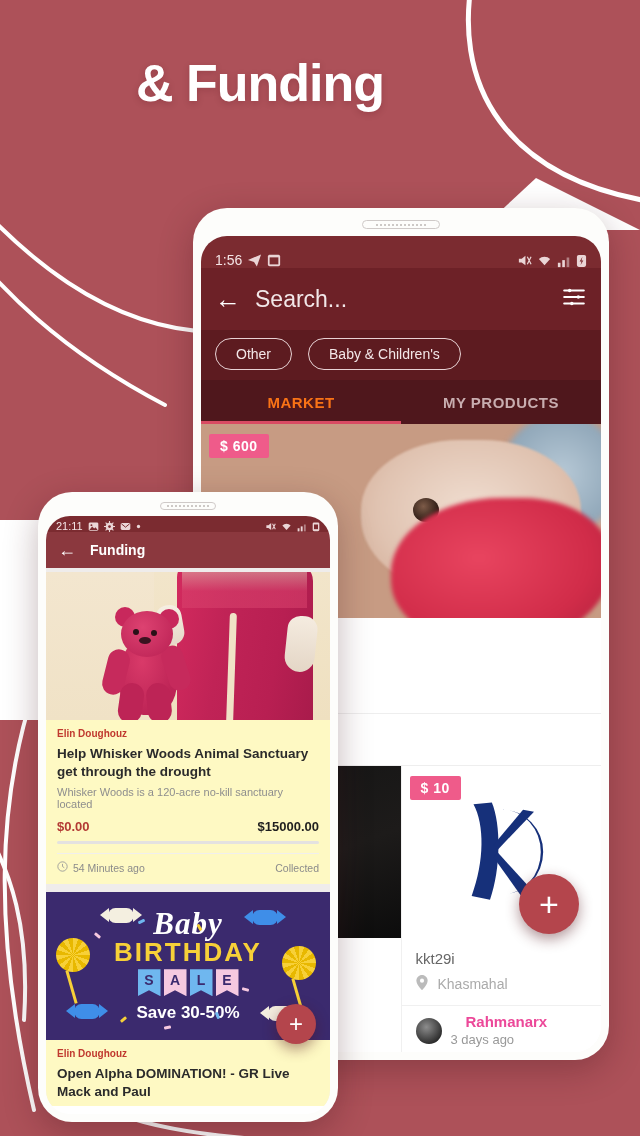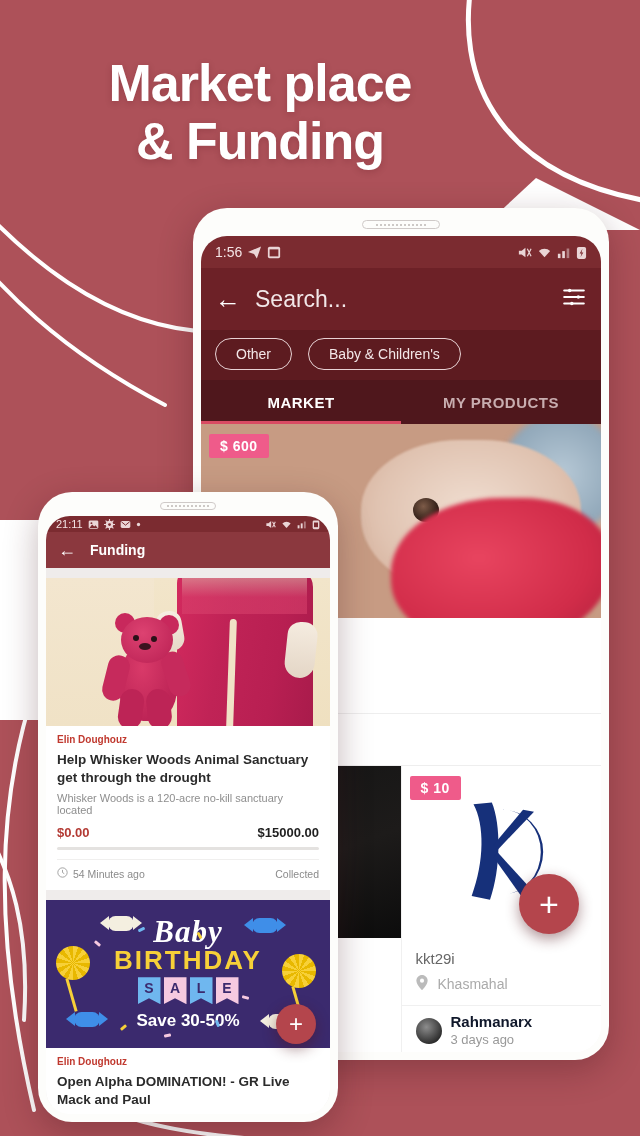--- a/index.html
+++ b/index.html
@@ -64,21 +64,21 @@
     left: 8px; top: 28px; width: 400px; height: 816px;
     border-radius: 26px 26px 26px 26px;
   }
   .phone-front .screen {
     left: 8px; top: 24px; width: 284px; height: 598px;
     border-radius: 24px;
   }
 
   
   .statusbar {
-    display: flex; align-items: center; justify-content: space-between;
+    display: flex; align-items: flex-end; justify-content: space-between;
     color: #f4e4e5; background: #7b2b30;
   }
   .phone-back .statusbar { height: 32px; padding: 0 14px; font-size: 14px; }
   .phone-front .statusbar { height: 16px; padding: 0 10px; font-size: 11px; }
   .sb-left, .sb-right { display: flex; align-items: center; gap: 5px; }
   .sb-ico { opacity: .92; display:inline-flex; }
 
   
   .appbar-back {
     background: #6d2127; height: 62px;
@@ -98,21 +98,21 @@
     padding: 7px 20px; flex: 0 0 auto;
   }
   .tabrow {
     background: #4f171c; display: flex; position: relative;
     height: 44px;
   }
   .tab {
     flex: 1; display: flex; align-items: center; justify-content: center;
     font-size: 15px; font-weight: bold; letter-spacing: .5px;
   }
-  .tab.active { color: #ffffff; }
+  .tab.active { color: #f97316; }
   .tab.inactive { color: #c8adaf; }
   .tab-underline {
     position: absolute; bottom: 0; left: 0; width: 50%; height: 3px;
     background: #d94b63;
   }
 
   
   .market-body { background: #ffffff; }
   .cat-photo {
     position: relative; height: 194px; overflow: hidden;
@@ -185,21 +185,21 @@
   .pin { color: #bbb; }
   .seller-row {
     display: flex; align-items: center; gap: 9px;
     padding: 8px 14px 12px 14px; border-top: 1px solid #f0f0f0;
   }
   .avatar-circ {
     width: 26px; height: 26px; border-radius: 50%;
     background: radial-gradient(circle at 40% 35%, #8d8d8d 0%, #2a2a2a 75%);
     flex: 0 0 auto;
   }
-  .seller-name { font-size: 15px; font-weight: bold; color: #0f172a; line-height: 1.05; }
+  .seller-name { font-size: 15px; font-weight: bold; color: #ec4899; line-height: 1.05; margin-left: 15px; }
   .seller-time { font-size: 13px; color: #999; }
 
   
   .fab {
     position: absolute; border-radius: 50%;
     background: #b4454c; color: #fff;
     display: flex; align-items: center; justify-content: center;
     box-shadow: 0 5px 14px rgba(80,20,26,.45);
     font-weight: 300;
   }
@@ -208,21 +208,21 @@
 
   
   .appbar-front {
     background: #8b383e; height: 36px;
     display: flex; align-items: center; gap: 14px; padding: 0 12px;
   }
   .appbar-front .back-arrow { font-size: 18px; }
   .appbar-title { color: #fff; font-size: 14px; font-weight: bold; }
 
   .fund-scroll { background: #efeceb; height: 538px; overflow: hidden; }
-  .fcard { background: #ffffff; margin: 10px 0 8px 0; }
+  .fcard { background: #fef9c3; margin: 4px 0 8px 0; }
   .fimg-teddy {
     height: 148px; position: relative; overflow: hidden;
     background: linear-gradient(180deg,#f3e6cf 0%, #f0e2c6 100%);
   }
   .teddy-bg-right {
     position: absolute; right: 0; top: 0; width: 62%; height: 100%;
     background: linear-gradient(180deg,#f2e5ca,#efe0c0);
   }
   .legs {
     position: absolute; left: 46%; top: -6%; width: 48%; height: 112%;
@@ -374,21 +374,20 @@
     </svg>
   </div>
 
   <div class="deco" style="left:30px; top:1040px;">
     <svg width="260" height="110" viewBox="0 0 260 110" fill="none">
       <path d="M40 0 C 30 50, 60 88, 240 100" stroke="#ffffff" stroke-width="4" fill="none" stroke-linecap="round"></path>
     </svg>
   </div>
 
   <div class="hero-title">
-    <div>Market place</div>
     <div>&amp; Funding</div>
   </div>
 
   <div class="phone phone-back">
     <div class="speaker">
       <i></i>
         <i></i>
         <i></i>
         <i></i>
         <i></i>

